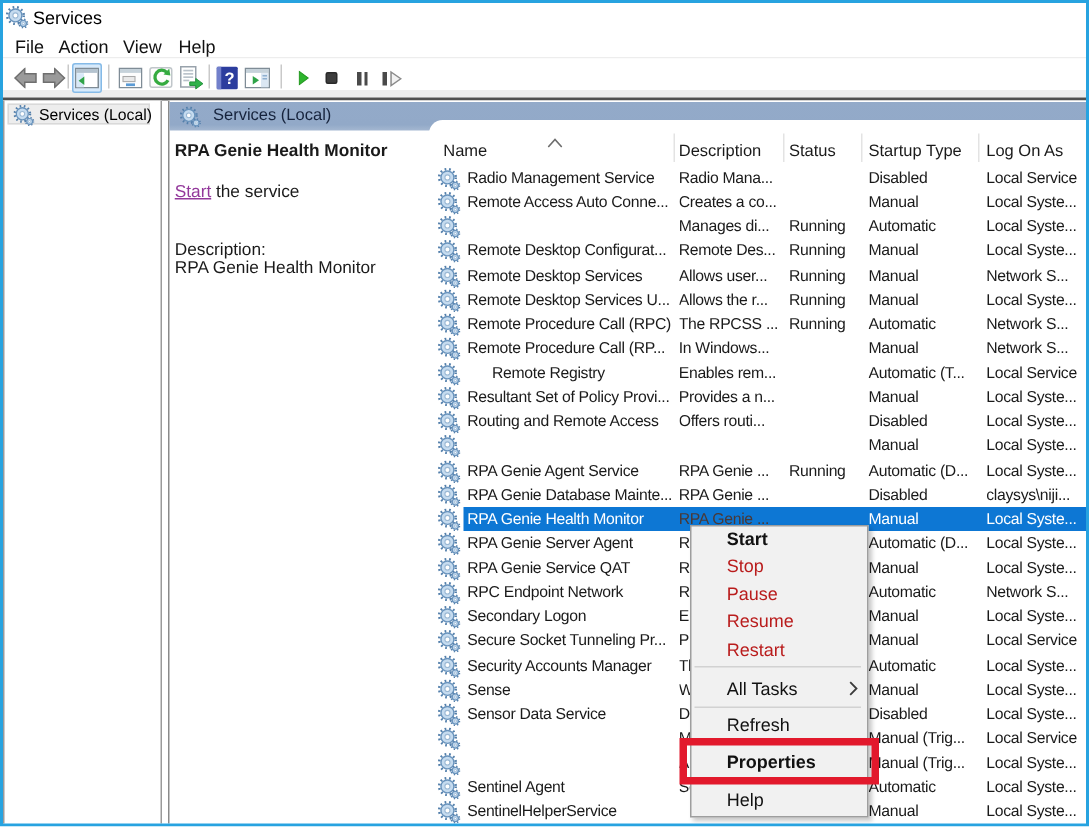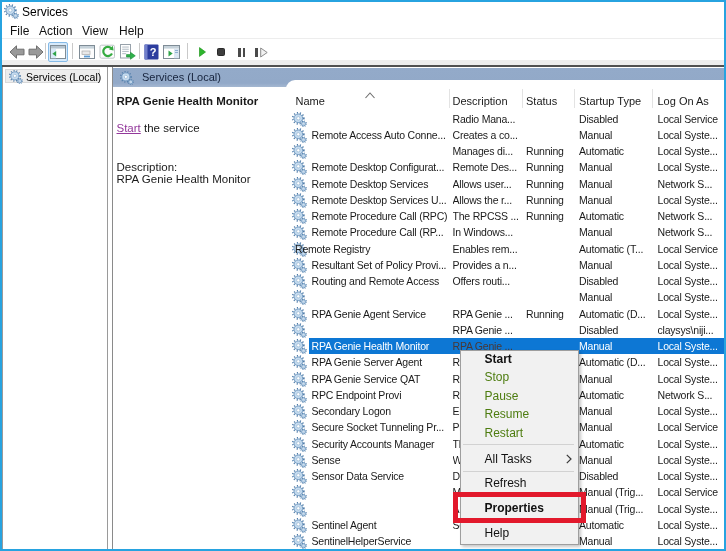--- a/index.html
+++ b/index.html
@@ -28,21 +28,21 @@
 .row{position:absolute;left:0;top:0;width:726px;height:16.25px;font-size:10.5px;letter-spacing:-0.2px;line-height:16.25px;white-space:nowrap}
 .row .c{position:absolute;top:0;overflow:hidden;height:16.25px}
 .row .gi{position:absolute;top:1px}
 .selbg{position:absolute;left:309px;top:0;width:415px;height:16.25px;background:#0d77d4}
 .sel .c{color:#fff}
 .sel .dsel{color:#4a3835}
 
 #cmenu{position:absolute;left:459.5px;top:350px;width:119px;height:195px;background:#f1f1f1;border:1px solid #9e9e9e;box-shadow:2px 2px 3px rgba(0,0,0,0.22);z-index:20}
 .mi{position:absolute;left:459.5px;z-index:21;width:119px;height:18px;line-height:18px;padding-left:25px;font-size:12px;color:#111}
 .mi.b{font-weight:bold}
-.mi.dis{color:#4d7c0f}
+.mi.dis{color:#b91c1c}
 .msep{position:absolute;left:3px;width:111px;height:1px;background:#d2d2d2}
 #redbox{position:absolute;left:452.5px;top:491.5px;width:133px;height:31.5px;border:5px solid #e2192c;z-index:30}
 </style></head><body>
 <svg width="0" height="0" style="position:absolute">
     <defs>
 <g id="gear">
 <circle cx="6.7" cy="6.7" r="5.9" fill="none" stroke="#537fab" stroke-width="1.8" stroke-dasharray="1.2 2.0"></circle>
 <circle cx="6.7" cy="6.7" r="4.6" fill="#c5dbef" stroke="#6a94bd" stroke-width="1"></circle>
 <circle cx="6.7" cy="6.7" r="1.8" fill="#fff" stroke="#9ab8d4" stroke-width="0.8"></circle>
 <circle cx="12.3" cy="12.5" r="3.0" fill="none" stroke="#537fab" stroke-width="1.2" stroke-dasharray="0.9 1.5"></circle>
@@ -160,20 +160,21 @@
 <div class="hdr" style="left:657.5px;top:95px">Log On As</div>
 <div class="vsep" style="left:448.5px"></div>
 <div class="vsep" style="left:521.5px"></div>
 <div class="vsep" style="left:573.5px"></div>
 <div class="vsep" style="left:652px"></div>
 
 <div class="row" style="top:110.60px">
     <svg class="gi" style="left:292px" width="15" height="15" viewBox="0 0 16 16">
       <use href="#gear"></use>
     </svg>
+    <span class="c" style="left:311.5px;width:139px">Radio Management Service</span>
     <span class="c" style="left:452.5px;width:69px">Radio Mana...</span>
     <span class="c" style="left:579px;width:74px">Disabled</span>
     <span class="c" style="left:657.5px;width:66px">Local Service</span>
   </div>
 <div class="row" style="top:126.85px">
     <svg class="gi" style="left:292px" width="15" height="15" viewBox="0 0 16 16">
       <use href="#gear"></use>
     </svg>
     <span class="c" style="left:311.5px;width:139px">Remote Access Auto Conne...</span>
     <span class="c" style="left:452.5px;width:69px">Creates a co...</span>
@@ -235,21 +236,21 @@
     </svg>
     <span class="c" style="left:311.5px;width:139px">Remote Procedure Call (RP...</span>
     <span class="c" style="left:452.5px;width:69px">In Windows...</span>
     <span class="c" style="left:579px;width:74px">Manual</span>
     <span class="c" style="left:657.5px;width:66px">Network S...</span>
   </div>
 <div class="row" style="top:240.60px">
     <svg class="gi" style="left:292px" width="15" height="15" viewBox="0 0 16 16">
       <use href="#gear"></use>
     </svg>
-    <span class="c" style="left:295px;width:139px">Remote Registry</span>
+    <span class="c" style="left:328px;width:139px">Remote Registry</span>
     <span class="c" style="left:452.5px;width:69px">Enables rem...</span>
     <span class="c" style="left:579px;width:74px">Automatic (T...</span>
     <span class="c" style="left:657.5px;width:66px">Local Service</span>
   </div>
 <div class="row" style="top:256.85px">
     <svg class="gi" style="left:292px" width="15" height="15" viewBox="0 0 16 16">
       <use href="#gear"></use>
     </svg>
     <span class="c" style="left:311.5px;width:139px">Resultant Set of Policy Provi...</span>
     <span class="c" style="left:452.5px;width:69px">Provides a n...</span>
@@ -279,20 +280,21 @@
     <span class="c" style="left:311.5px;width:139px">RPA Genie Agent Service</span>
     <span class="c" style="left:452.5px;width:69px">RPA Genie ...</span>
     <span class="c" style="left:526px;width:46px">Running</span>
     <span class="c" style="left:579px;width:74px">Automatic (D...</span>
     <span class="c" style="left:657.5px;width:66px">Local Syste...</span>
   </div>
 <div class="row" style="top:321.85px">
     <svg class="gi" style="left:292px" width="15" height="15" viewBox="0 0 16 16">
       <use href="#gear"></use>
     </svg>
+    <span class="c" style="left:311.5px;width:139px">RPA Genie Database Mainte...</span>
     <span class="c" style="left:452.5px;width:69px">RPA Genie ...</span>
     <span class="c" style="left:579px;width:74px">Disabled</span>
     <span class="c" style="left:657.5px;width:66px">claysys\niji...</span>
   </div>
 <div class="row sel" style="top:338.10px">
     <span class="selbg"></span>
     <svg class="gi" style="left:292px" width="15" height="15" viewBox="0 0 16 16">
       <use href="#gear"></use>
     </svg>
     <span class="c" style="left:311.5px;width:139px">RPA Genie Health Monitor</span>
@@ -315,21 +317,21 @@
     </svg>
     <span class="c" style="left:311.5px;width:139px">RPA Genie Service QAT</span>
     <span class="c" style="left:452.5px;width:69px">RPA Genie ...</span>
     <span class="c" style="left:579px;width:74px">Manual</span>
     <span class="c" style="left:657.5px;width:66px">Local Syste...</span>
   </div>
 <div class="row" style="top:386.85px">
     <svg class="gi" style="left:292px" width="15" height="15" viewBox="0 0 16 16">
       <use href="#gear"></use>
     </svg>
-    <span class="c" style="left:311.5px;width:139px">RPC Endpoint Provi</span>
+    <span class="c" style="left:311.5px;width:139px">RPC Endpoint Network</span>
     <span class="c" style="left:452.5px;width:69px">Resolves RP...</span>
     <span class="c" style="left:579px;width:74px">Automatic</span>
     <span class="c" style="left:657.5px;width:66px">Network S...</span>
   </div>
 <div class="row" style="top:403.10px">
     <svg class="gi" style="left:292px" width="15" height="15" viewBox="0 0 16 16">
       <use href="#gear"></use>
     </svg>
     <span class="c" style="left:311.5px;width:139px">Secondary Logon</span>
     <span class="c" style="left:452.5px;width:69px">Enables star...</span>

